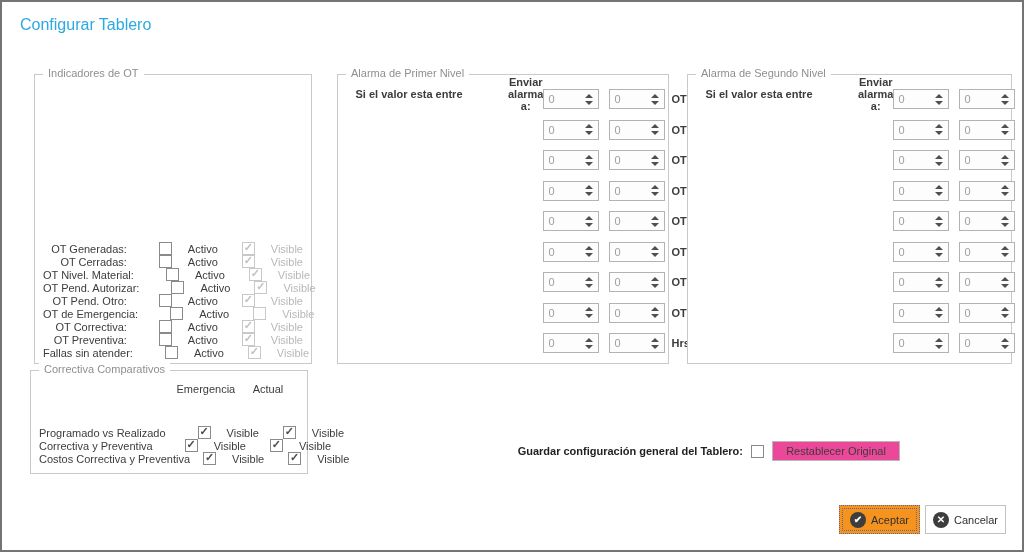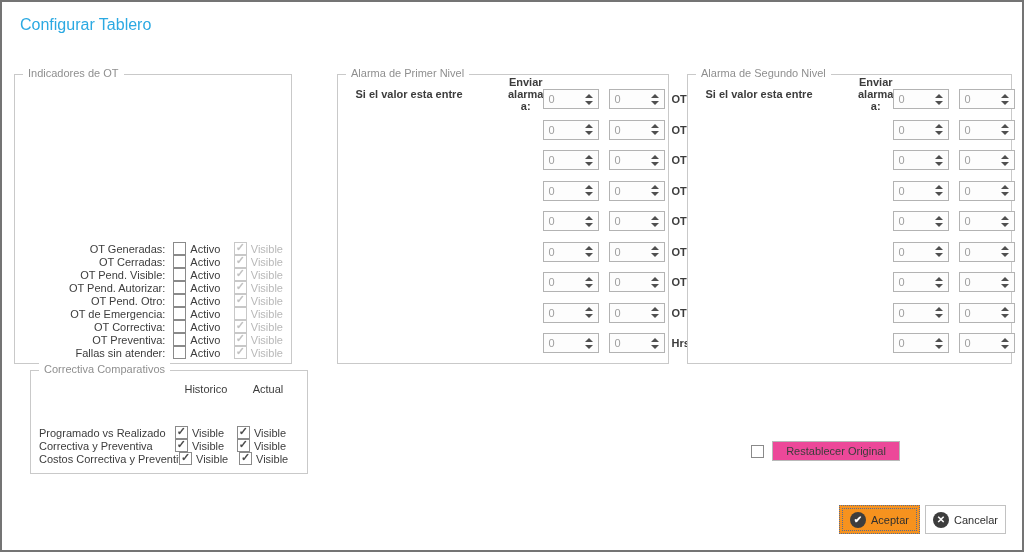--- a/index.html
+++ b/index.html
@@ -4,25 +4,25 @@
 <style>
   html,body{margin:0;padding:0;background:#fff;}
   .dialog{position:relative;width:1024px;height:552px;box-sizing:border-box;border:2px solid #747474;
     background:#fff;font-family:"Liberation Sans",sans-serif;overflow:hidden;}
   .title{position:absolute;left:18px;top:14px;font-size:16px;color:#2BA9E2;}
 
   .groupbox{position:absolute;border:1px solid #C9C9C9;box-sizing:border-box;background:#fff;}
   .legend{position:absolute;top:-8px;left:8px;background:#fff;padding:0 5px;font-size:11px;color:#8f8f8f;white-space:nowrap;}
 
   
-  #group-ot{left:12px;top:72px;width:278px;height:290px;}
+  #group-ot{left:32px;top:72px;width:278px;height:290px;}
   #ot-rows{position:absolute;left:8px;right:8px;top:28px;bottom:4px;display:flex;flex-direction:column;justify-content:flex-end;}
   .ot-row{display:flex;align-items:center;font-size:11px;}
   .ot-label{width:146px;text-align:right;color:#3c3c3c;margin-right:8px;white-space:nowrap;}
-  .cbwrap{display:flex;align-items:center;gap:4px;}
+  .cbwrap{display:flex;align-items:center;gap:16px;margin-left:24px;}
   .activo-cell{width:62px;}
 
   
   .cb{width:13px;height:13px;box-sizing:border-box;border:1px solid #8a8a8a;background:#fff;
       display:inline-flex;align-items:center;justify-content:center;flex:none;}
   .cb .mark{font-size:11px;font-weight:bold;line-height:1;color:#4d4d4d;transform:translateY(-1px);}
   .cb.disabled{border-color:#c8c8c8;}
   .cb.disabled .mark{color:#c2c2c2;}
   .cb-lbl{color:#3c3c3c;white-space:nowrap;}
   .cb-lbl.disabled{color:#b8b8b8;}
@@ -103,21 +103,21 @@
             <span class="cb-lbl">Activo</span>
           </span>
           <span class="cbwrap">
             <span class="cb disabled">
               <span class="mark">✓</span>
             </span>
             <span class="cb-lbl disabled">Visible</span>
           </span>
         </div>
         <div class="ot-row">
-          <span class="ot-label">OT Pend. Visible:</span>
+          <span class="ot-label">OT Nivel. Material:</span>
           <span class="cbwrap activo-cell">
             <span class="cb"></span>
             <span class="cb-lbl">Activo</span>
           </span>
           <span class="cbwrap">
             <span class="cb disabled">
               <span class="mark">✓</span>
             </span>
             <span class="cb-lbl disabled">Visible</span>
           </span>
@@ -585,21 +585,21 @@
           </div>
         </div>
     </div>
   </div>
 
   <div class="groupbox" id="group-cmp">
     <span class="legend">Correctiva Comparativos</span>
     <div class="cmp-inner">
       <div class="cmp-head">
         <span class="cmp-spacer"></span>
-        <span class="hcol">Historico</span>
+        <span class="hcol">Emergencia</span>
         <span class="hcol">Actual</span>
       </div>
       <div id="cmp-rows">
           <div class="cmp-row">
             <span class="cmp-label">Programado vs Realizado</span>
             <span class="cbwrap cmp-cell">
               <span class="cb">
                 <span class="mark">✓</span>
               </span>
               <span class="cb-lbl">Visible</span>
@@ -639,20 +639,21 @@
                 <span class="mark">✓</span>
               </span>
               <span class="cb-lbl">Visible</span>
             </span>
           </div>
         </div>
     </div>
   </div>
 
   <div class="save-row">
+    <span class="save-label">Guardar configuración general del Tablero:</span>
     <span class="cb"></span>
     <button class="btn-plain">Restablecer Original</button>
   </div>
 
   <div class="action-row">
     <button class="btn btn-accept">
       <span class="circle-icon">✔</span>
       <span>Aceptar</span>
     </button>
     <button class="btn btn-cancel">

